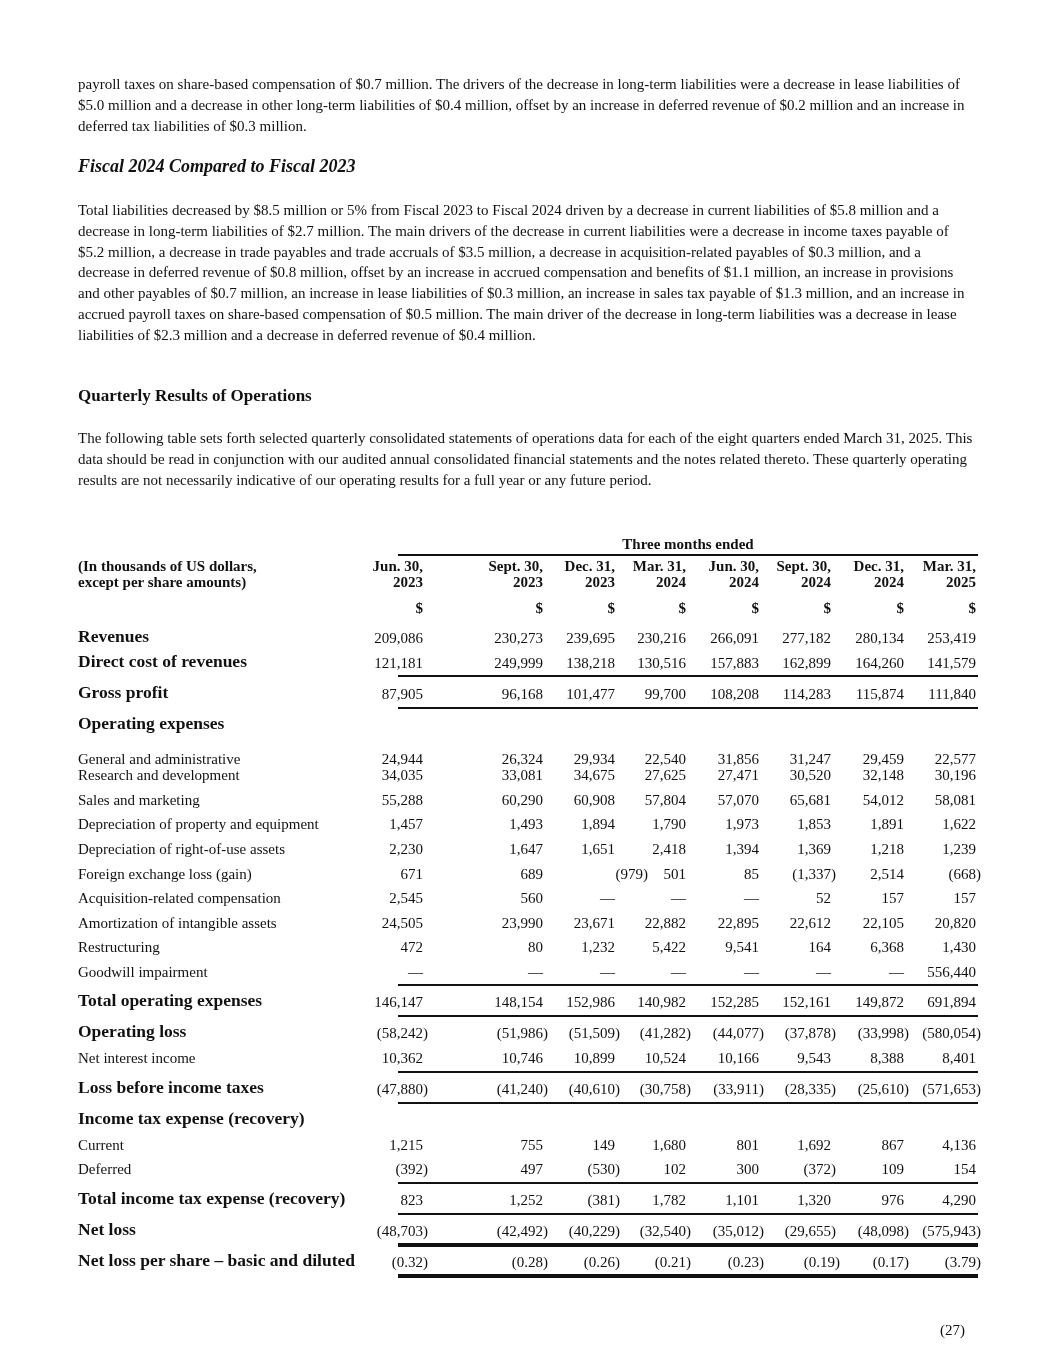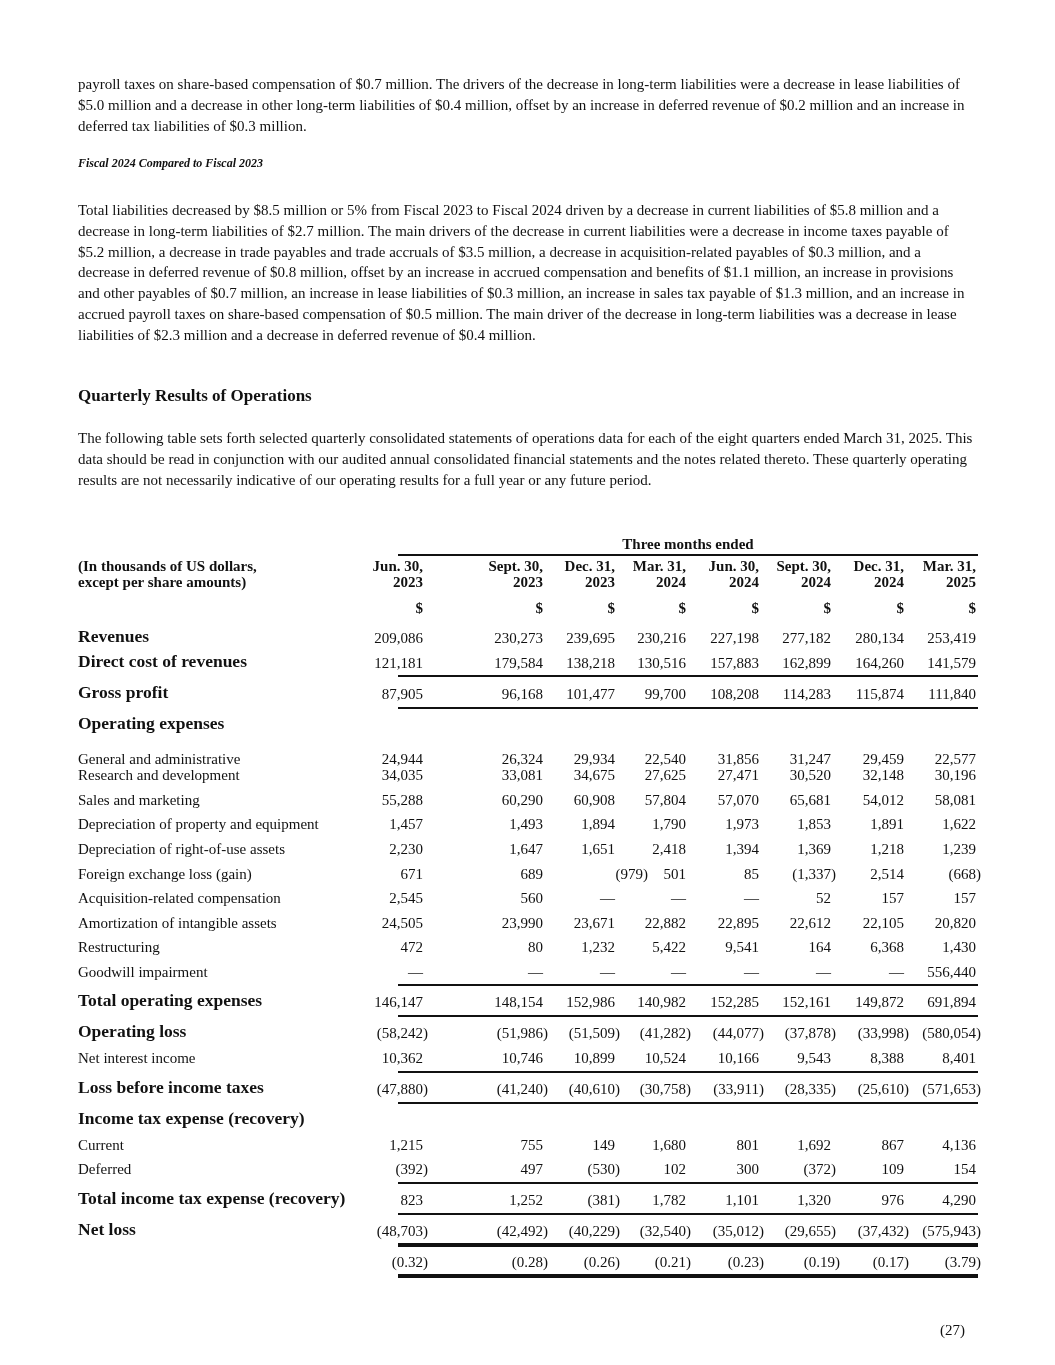--- a/index.html
+++ b/index.html
@@ -5,21 +5,21 @@
   html, body { margin: 0; padding: 0; background: #ffffff; }
   body {
     width: 1055px; height: 1365px; position: relative; overflow: hidden;
     font-family: "Liberation Serif", serif; color: #111111;
   }
   .page { position: absolute; left: 78px; top: 74px; width: 900px; }
   p.body-text {
     font-size: 15px; line-height: 20.8px; margin: 0; text-align: left;
   }
   .subhead-italic {
-    font-style: italic; font-size: 12px; margin: 0; position: absolute; left: 0;
+    font-style: italic; font-size: 18px; margin: 0; position: absolute; left: 0;
   }
   .subhead-bold {
     font-weight: bold; font-size: 17px; margin: 0; position: absolute; left: 0;
   }
   .abs { position: absolute; left: 0; width: 898px; }
 
   
   .fin-table { position: absolute; left: 0; top: 462px; width: 900px; }
   .three-months {
     position: absolute; left: 320px; width: 580px; text-align: center;
@@ -110,29 +110,29 @@
         <div>Mar. 31,</div>
         <div>2025</div>
       </div>
       <div class="dollar" style="left: 828px;">$</div>
       <div class="row bold" style="top: 90px;">
         <span class="label">Revenues</span>
         <span class="val" style="left: 267px;">209,086</span>
         <span class="val" style="left: 387px;">230,273</span>
         <span class="val" style="left: 459px;">239,695</span>
         <span class="val" style="left: 530px;">230,216</span>
-        <span class="val" style="left: 603px;">227,198</span>
+        <span class="val" style="left: 603px;">266,091</span>
         <span class="val" style="left: 675px;">277,182</span>
         <span class="val" style="left: 748px;">280,134</span>
         <span class="val" style="left: 820px;">253,419</span>
       </div>
       <div class="row bold" style="top: 115px;">
         <span class="label">Direct cost of revenues</span>
         <span class="val" style="left: 267px;">121,181</span>
-        <span class="val" style="left: 387px;">179,584</span>
+        <span class="val" style="left: 387px;">249,999</span>
         <span class="val" style="left: 459px;">138,218</span>
         <span class="val" style="left: 530px;">130,516</span>
         <span class="val" style="left: 603px;">157,883</span>
         <span class="val" style="left: 675px;">162,899</span>
         <span class="val" style="left: 748px;">164,260</span>
         <span class="val" style="left: 820px;">141,579</span>
       </div>
       <div class="row bold" style="top: 146px;">
         <span class="label">Gross profit</span>
         <span class="val" style="left: 267px;">87,905</span>
@@ -354,24 +354,25 @@
         <span class="val" style="left: 820px;">4,290</span>
       </div>
       <div class="row bold" style="top: 683px;">
         <span class="label">Net loss</span>
         <span class="val" style="left: 272px;">(48,703)</span>
         <span class="val" style="left: 392px;">(42,492)</span>
         <span class="val" style="left: 464px;">(40,229)</span>
         <span class="val" style="left: 535px;">(32,540)</span>
         <span class="val" style="left: 608px;">(35,012)</span>
         <span class="val" style="left: 680px;">(29,655)</span>
-        <span class="val" style="left: 753px;">(37,432)</span>
+        <span class="val" style="left: 753px;">(48,098)</span>
         <span class="val" style="left: 825px;">(575,943)</span>
       </div>
       <div class="row bold" style="top: 714px;">
+        <span class="label">Net loss per share – basic and diluted</span>
         <span class="val" style="left: 272px;">(0.32)</span>
         <span class="val" style="left: 392px;">(0.28)</span>
         <span class="val" style="left: 464px;">(0.26)</span>
         <span class="val" style="left: 535px;">(0.21)</span>
         <span class="val" style="left: 608px;">(0.23)</span>
         <span class="val" style="left: 684px;">(0.19)</span>
         <span class="val" style="left: 753px;">(0.17)</span>
         <span class="val" style="left: 825px;">(3.79)</span>
       </div>
       <div class="rule single" style="top: 139px;"></div>

